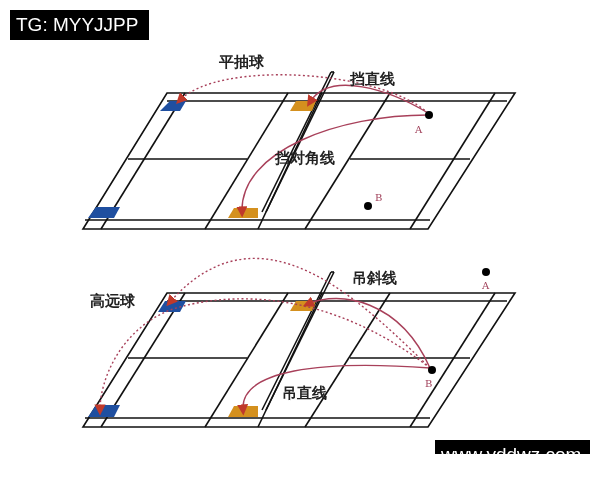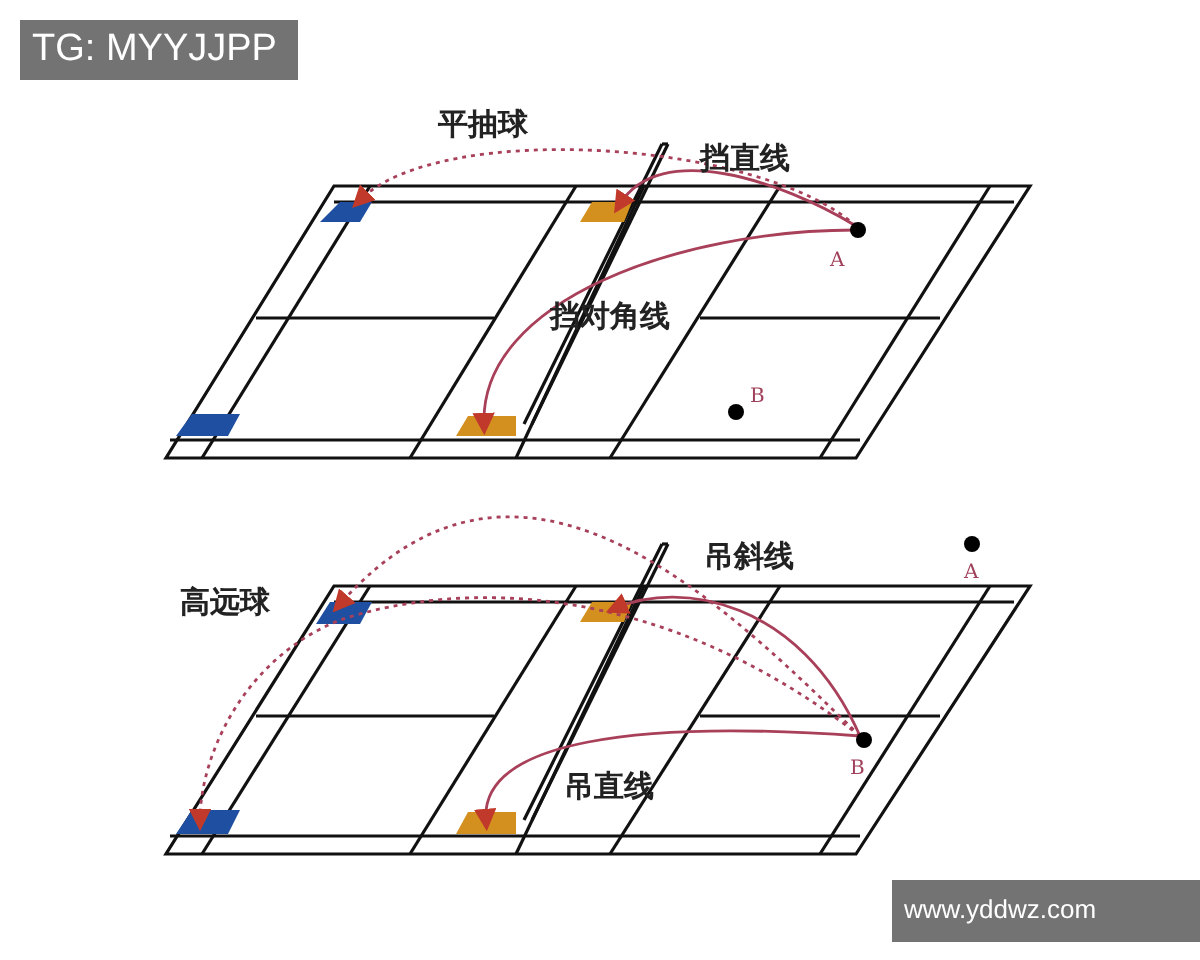--- a/index.html
+++ b/index.html
@@ -1,19 +1,19 @@
 <!DOCTYPE html>
 <html><head>
 <meta charset="utf-8">
 <style>
   html,body{margin:0;padding:0;background:#ffffff;}
   body{width:600px;height:480px;position:relative;overflow:hidden;font-family:"DejaVu Sans",sans-serif;}
-  .wm{position:absolute;background:#737373;color:#ffffff;font-family:"Liberation Sans",sans-serif;}
+  .wm{position:absolute;background:#000000;color:#ffffff;font-family:"Liberation Sans",sans-serif;}
   .wm-top{left:10px;top:10px;width:139px;height:30px;font-size:19px;line-height:30px;padding-left:6px;box-sizing:border-box;}
-  .wm-bot{left:446px;top:440px;width:155px;height:31px;font-size:13px;line-height:30px;padding-left:6px;box-sizing:border-box;}
+  .wm-bot{left:435px;top:440px;width:155px;height:14px;font-size:19px;line-height:30px;padding-left:6px;box-sizing:border-box;}
   svg{position:absolute;left:0;top:0;}
   .lbl{font-family:"DejaVu Sans",sans-serif;font-size:15px;fill:#222;font-weight:bold;}
   .pt{font-family:"DejaVu Serif",serif;font-size:10px;fill:#a0405a;}
 </style>
 </head>
 <body>
 
 <div class="wm wm-top">TG: MYYJJPP</div>
 
 <svg width="600" height="480" viewBox="0 0 600 480">

